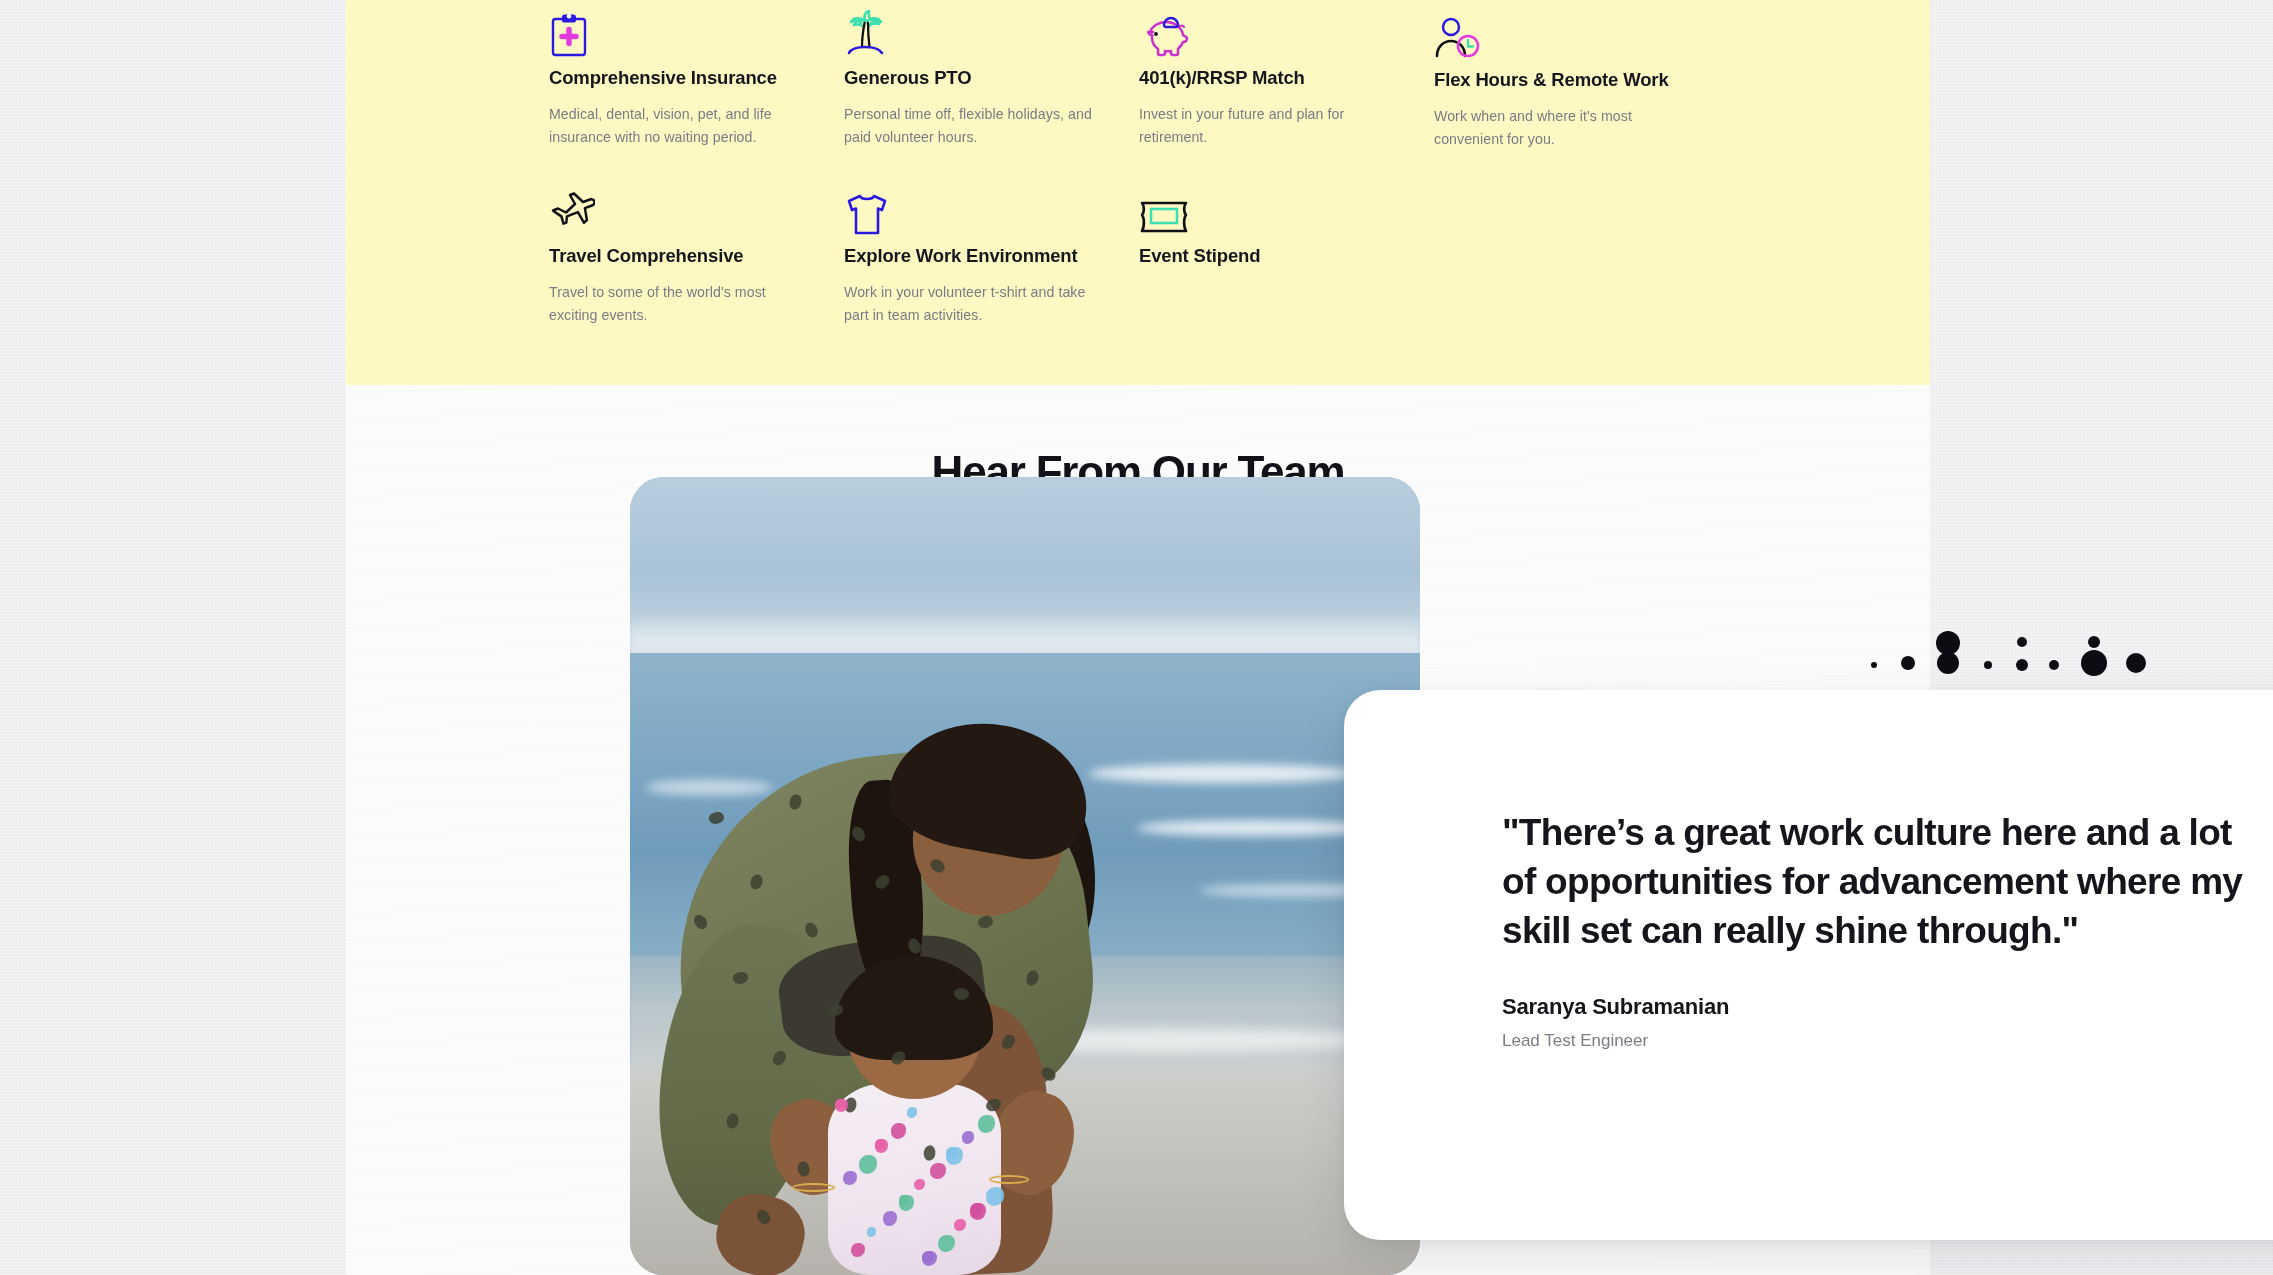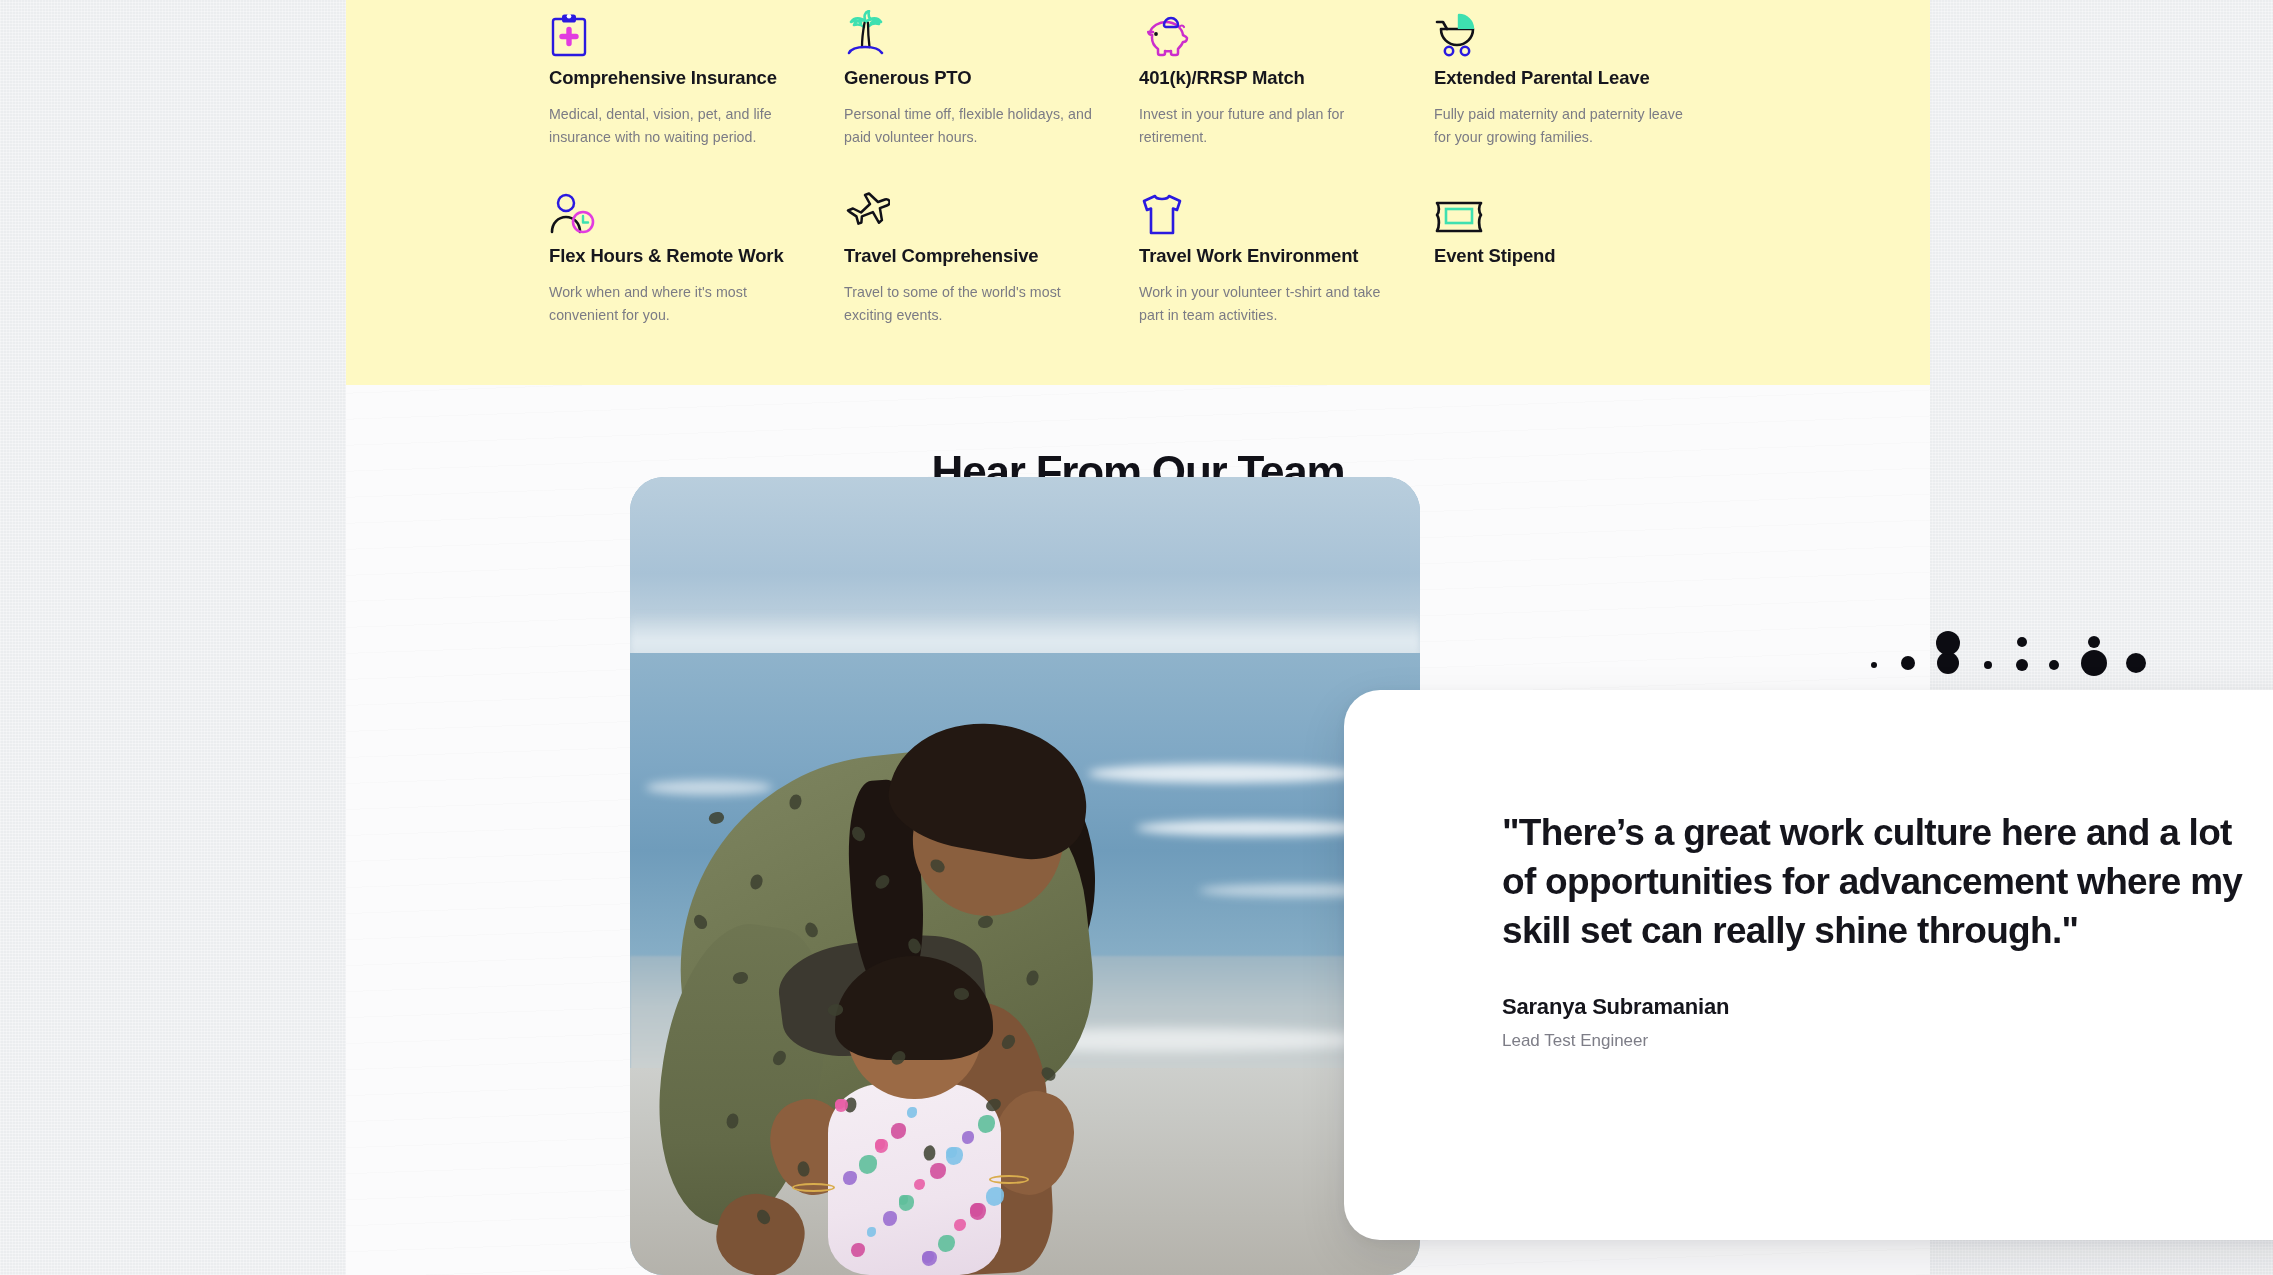--- a/index.html
+++ b/index.html
@@ -392,34 +392,20 @@
             <path d="M11 18c2-6 9-10 16-10 9 0 16 6 17 13 1 1 3 1 4 3 0 3-2 4-4 4-1 3-3 5-5 7v4a2 2 0 0 1-2 2h-3a2 2 0 0 1-2-2v-2c-2 .4-4 .4-6 0v2a2 2 0 0 1-2 2h-3a2 2 0 0 1-2-2v-4c-4-3-6-7-6-11 0-1 0-2 .2-3-2 0-3.5-1-4-3 2 .3 3.5 0 4.8-0z" stroke="#cc2ecc" stroke-width="2.5" stroke-linejoin="round"></path>
             <circle cx="17" cy="20" r="1.9" fill="#111118"></circle>
             <path d="M40 13c2-2 4-2 5 0" stroke="#cc2ecc" stroke-width="2.2" stroke-linecap="round"></path>
             <path d="M25 11a7 7 0 0 1 7-7 7 7 0 0 1 7 7c0 1-1 2-2 2H27c-1 0-2-1-2-2z" stroke="#2a1ae0" stroke-width="2.5" stroke-linejoin="round"></path>
           </svg>
         </div>
         <div class="benefit-title">401(k)/RRSP Match</div>
         <div class="benefit-desc">Invest in your future and plan for retirement.</div>
       </div>
 
-      <div class="benefit-card">
-        <div class="benefit-icon">
-          <svg width="46" height="46" viewBox="0 0 46 46" fill="none">
-            <path d="M7 17h32c0 9-7 16-16 16S7 26 7 17z" stroke="#111118" stroke-width="2.6" stroke-linejoin="round"></path>
-            <path d="M25 17V3c7.7 0 14 6.3 14 14H25z" fill="#3ee0b0"></path>
-            <path d="M25 17V3c7.7 0 14 6.3 14 14" stroke="#3ee0b0" stroke-width="2.4" stroke-linejoin="round"></path>
-            <path d="M3 10h6l4 7" stroke="#111118" stroke-width="2.6" stroke-linecap="round" stroke-linejoin="round"></path>
-            <circle cx="15" cy="39" r="4.2" stroke="#2a1ae0" stroke-width="2.5"></circle>
-            <circle cx="31" cy="39" r="4.2" stroke="#2a1ae0" stroke-width="2.5"></circle>
-          </svg>
-        </div>
-        <div class="benefit-title">Extended Parental Leave</div>
-        <div class="benefit-desc">Fully paid maternity and paternity leave for your growing families.</div>
-      </div>
 
       <div class="benefit-card row2">
         <div class="benefit-icon">
           <svg width="50" height="44" viewBox="0 0 50 44" fill="none">
             <circle cx="17" cy="11" r="8" stroke="#2a1ae0" stroke-width="2.5"></circle>
             <path d="M3 40c0-9 6.3-15 14-15s14 6 14 15" stroke="#111118" stroke-width="2.6" stroke-linecap="round"></path>
             <circle cx="34" cy="30" r="10" stroke="#e23ce0" stroke-width="2.6"></circle>
             <path d="M34 24v6.5h5" stroke="#3ee0b0" stroke-width="2.4" stroke-linecap="round" stroke-linejoin="round"></path>
           </svg>
         </div>
@@ -436,21 +422,21 @@
         <div class="benefit-title">Travel Comprehensive</div>
         <div class="benefit-desc">Travel to some of the world's most exciting events.</div>
       </div>
 
       <div class="benefit-card row2">
         <div class="benefit-icon">
           <svg width="46" height="44" viewBox="0 0 46 44" fill="none">
             <path d="M16 4L5 9l3 9 4-1.5V41h22V16.5L38 18l3-9-11-5c-1.5 4-12.5 4-14 0z" stroke="#2a1ae0" stroke-width="2.6" stroke-linejoin="round"></path>
           </svg>
         </div>
-        <div class="benefit-title">Travel Work Environment</div>
+        <div class="benefit-title">Explore Work Environment</div>
         <div class="benefit-desc">Work in your volunteer t-shirt and take part in team activities.</div>
       </div>
 
       <div class="benefit-card row2">
         <div class="benefit-icon">
           <svg width="50" height="38" viewBox="0 0 50 38" fill="none">
             <path d="M3 5h44c-2.5 3-2.5 9 0 12-2.5 3-2.5 12 0 16H3c2.5-4 2.5-13 0-16 2.5-3 2.5-9 0-12z" stroke="#111118" stroke-width="2.7" stroke-linejoin="round"></path>
             <rect x="12" y="11" width="26" height="14" stroke="#3ee0b0" stroke-width="2.6"></rect>
           </svg>
         </div>

